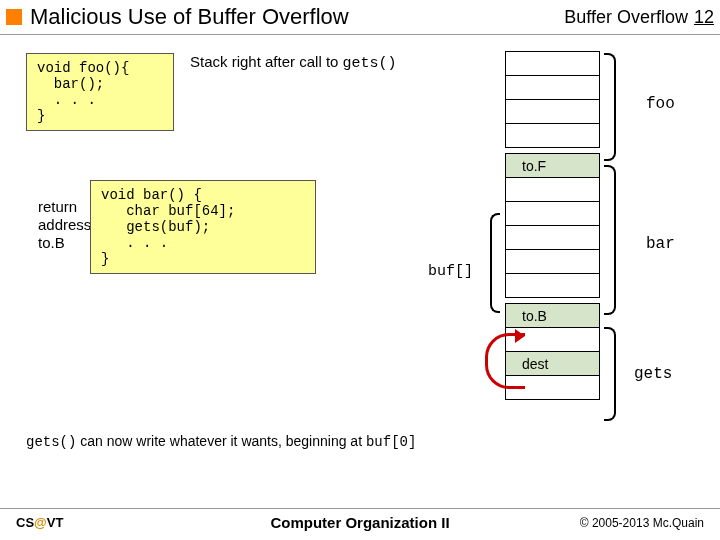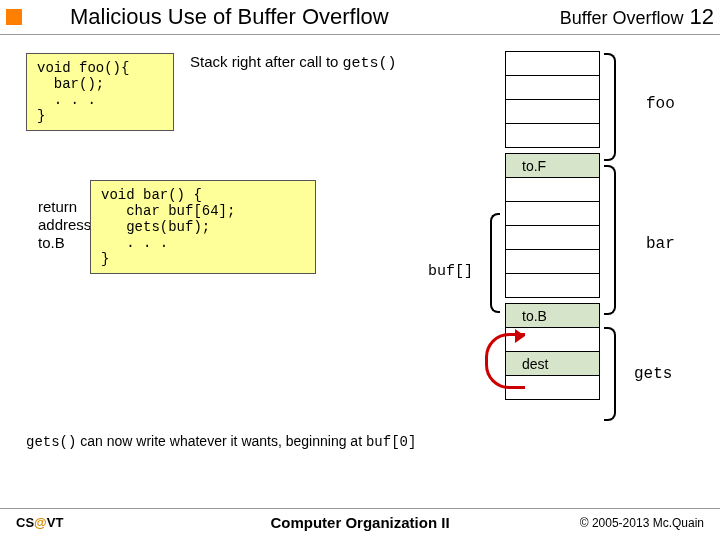--- a/index.html
+++ b/index.html
@@ -9,41 +9,41 @@
     font-family: Arial, Helvetica, sans-serif;
     position: relative;
     background: #fff;
     overflow: hidden;
   }
   .header {
     display: flex;
     align-items: center;
     padding: 4px 6px;
     border-bottom: 1px solid #999;
-    gap: 40px;
   }
   .bullet {
     width: 16px;
     height: 16px;
     background: #ff7f00;
     margin-right: 8px;
   }
   .title {
     font-size: 22px;
     font-weight: normal;
   }
   .header-right {
     margin-left: auto;
     font-size: 18px;
     display:flex;
     align-items:baseline;
     gap:6px;
   }
   .pagenum{
-    font-size:22px;
+    font-size:18px;
+    text-decoration:underline;
   }
   .content {
     position: relative;
     width: 100%;
     height: 470px;
   }
   .codebox {
     position: absolute;
     background: #ffff99;
     border: 1px solid #555;

